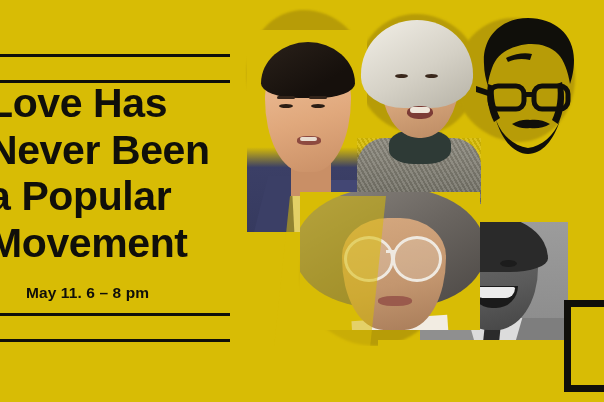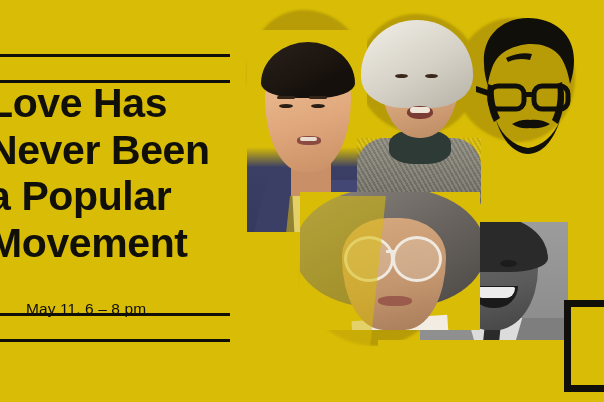--- a/index.html
+++ b/index.html
@@ -40,24 +40,24 @@
     font-weight: bold;
     line-height: 1.14;
     letter-spacing: -0.4px;
     white-space: nowrap;
   }
   .headline .ln { display: block; }
 
   .date {
     position: absolute;
     left: 26px;
-    top: 300px;
+    top: 284px;
     color: #100f0a;
     font-size: 15.5px;
-    font-weight: normal;
+    font-weight: bold;
     letter-spacing: 0.1px;
     white-space: nowrap;
   }
 
   
   .collage {
     position: absolute;
     inset: 0;
   }
 

